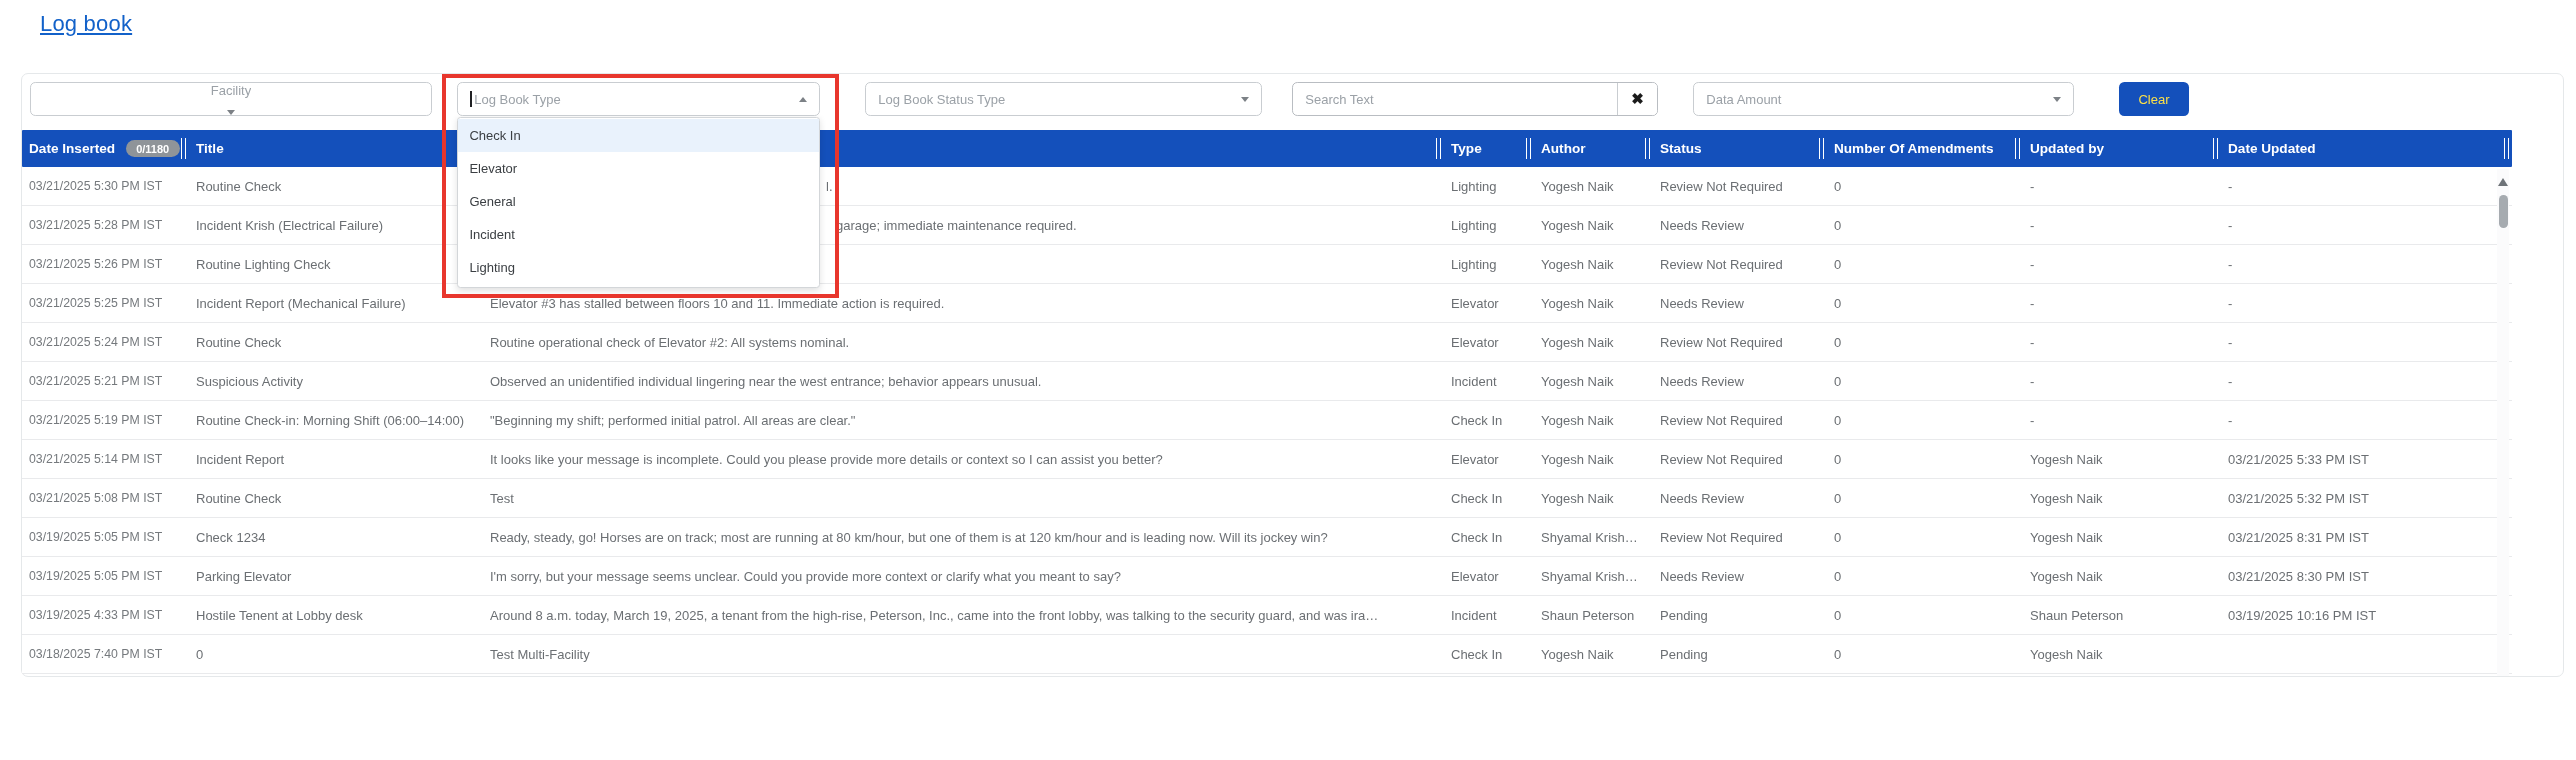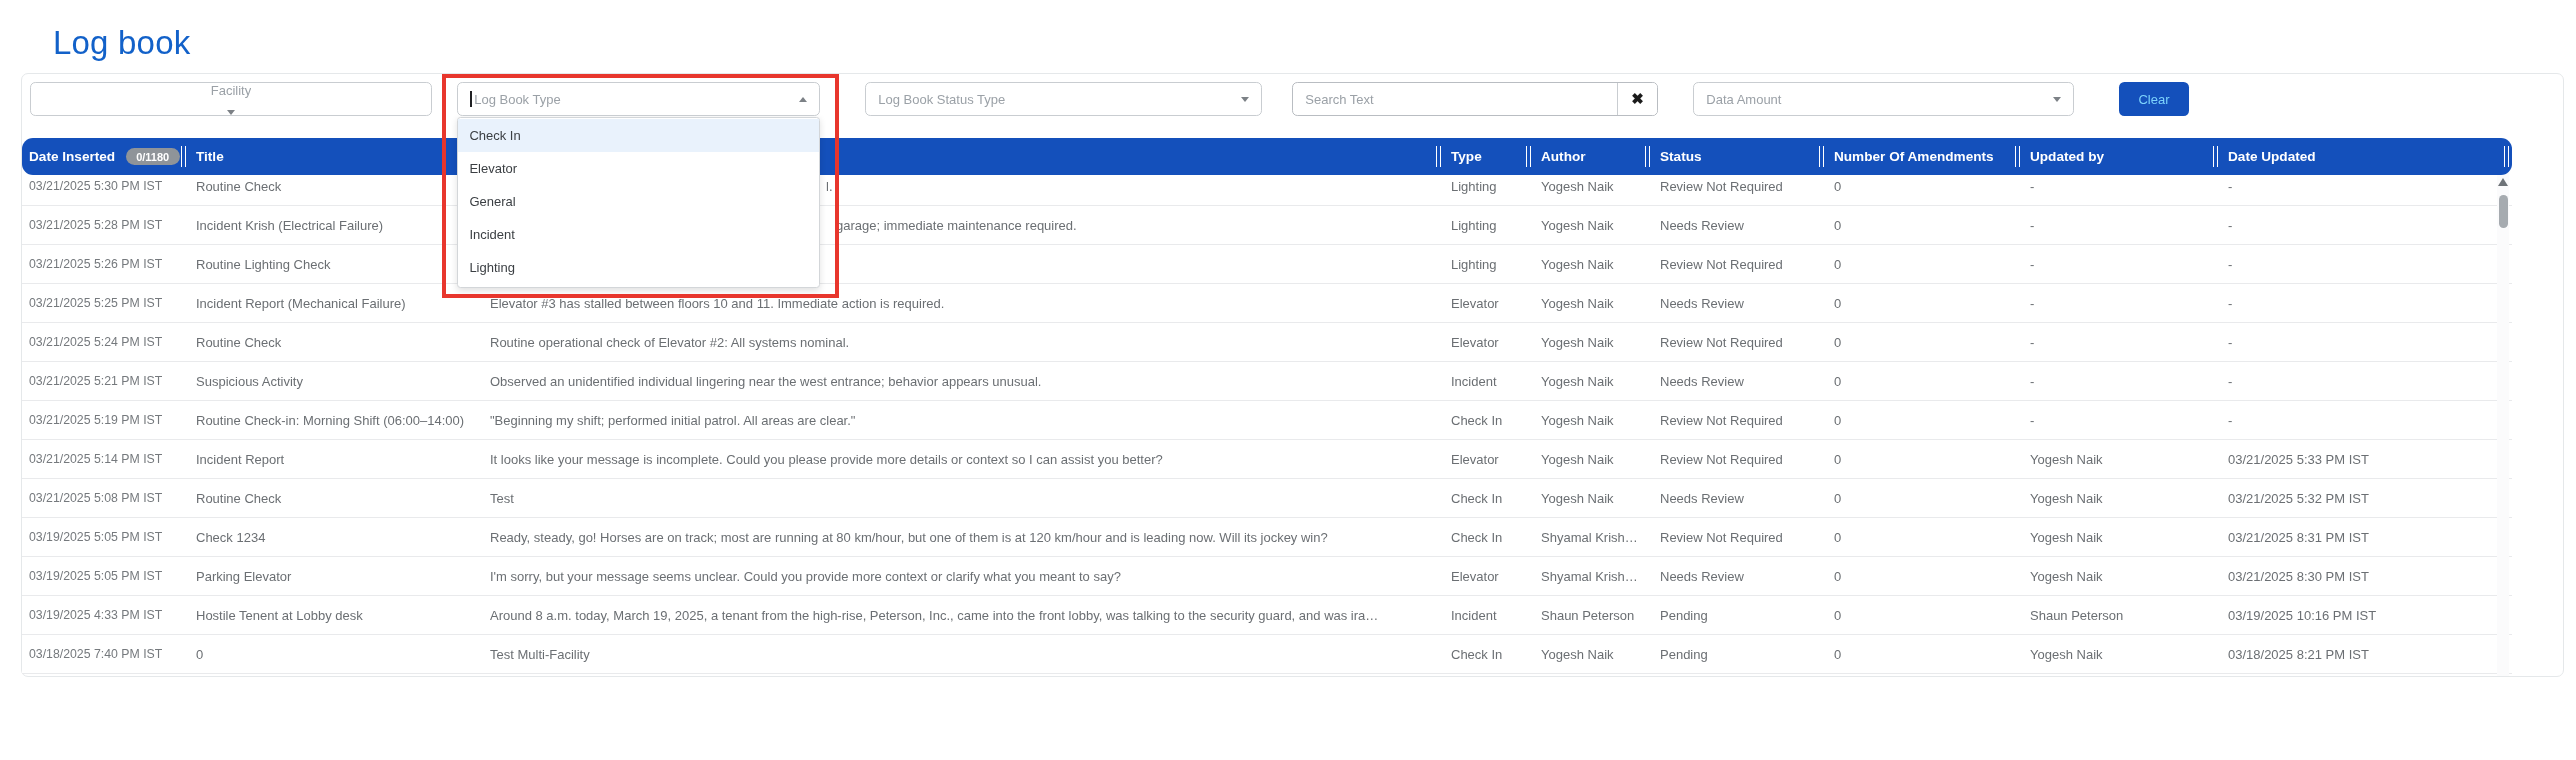--- a/index.html
+++ b/index.html
@@ -10,22 +10,22 @@
     --badge-gray:#8f9499;
   }
   *{box-sizing:border-box;}
   html,body{margin:0;padding:0;}
   body{
     width:2576px;height:760px;position:relative;overflow:hidden;
     background:#ffffff;font-family:"Liberation Sans",sans-serif;
   }
   
   .page-title{
-    position:absolute;left:40px;top:10.5px;margin:13px;
-    font-size:33px;font-weight:500;color:var(--title-blue);letter-spacing:0.2px;
+    position:absolute;left:40px;top:10.5px;margin:0;
+    font-size:22px;font-weight:500;color:var(--title-blue);letter-spacing:0.2px;text-decoration:underline;
   }
   
   .card{
     position:absolute;left:21px;top:73px;width:2543px;height:604px;
     border:0.9px solid #e5e8ea;border-radius:7px;background:#fff;
   }
   
   .fbox{
     position:absolute;top:82px;height:34px;background:#fff;
     border:0.9px solid #c9cdd1;border-radius:5.3px;
@@ -52,41 +52,41 @@
   }
   #searchgrp input::placeholder{color:#9ba1a7;}
   #clear-search{
     width:40px;border:none;border-left:0.9px solid #c9cdd1;background:#fff;
     display:flex;align-items:center;justify-content:center;
     font-size:15px;font-weight:bold;color:#1b1b1b;cursor:pointer;
   }
   
   #clearbtn{
     position:absolute;left:2119px;top:82px;width:70px;height:34px;
-    background:var(--primary-blue);color:#7dd3fc;border:none;border-radius:5.3px;
+    background:var(--primary-blue);color:#fde047;border:none;border-radius:5.3px;
     font-size:13px;font-family:"Liberation Sans",sans-serif;
     display:flex;align-items:center;justify-content:center;cursor:pointer;
   }
   
   #ddpanel{
     position:absolute;left:457px;top:117px;width:363px;height:171px;
     background:#fff;border:0.9px solid #d3d6d9;border-radius:3.5px;
     box-shadow:0 2.6px 7px rgba(0,0,0,.12);z-index:44;padding-top:0.9px;
   }
   .opt{height:33px;display:flex;align-items:center;padding-left:11.4px;font-size:13px;color:#3b3f43;cursor:pointer;}
   .opt.sel{background:var(--option-highlight);}
   
   #redrect{
     position:absolute;left:442px;top:74px;width:397px;height:224px;
     border:4.4px solid var(--highlight-red);z-index:50;pointer-events:none;
   }
   
   #thead{
     position:absolute;left:22px;top:130px;width:2490px;height:37px;
-    background:var(--primary-blue);border-radius:11px;display:flex;z-index:5;margin-top:8px;
+    background:var(--primary-blue);border-radius:1px;display:flex;z-index:5;
   }
   .hcell{
     position:relative;display:flex;align-items:center;padding-left:7px;
     color:#fff;font-size:13.6px;font-weight:bold;white-space:nowrap;overflow:hidden;
   }
   .badge{
     margin-left:10.5px;background:var(--badge-gray);color:#fff;
     padding:2.6px 10.5px;border-radius:10.5px;font-size:11px;font-weight:bold;
   }
   .rh{
@@ -571,23 +571,20 @@
       </div>
       <div class="cell c5">
         <span class="txt">Pending</span>
       </div>
       <div class="cell c6">
         <span class="txt">0</span>
       </div>
       <div class="cell c7">
         <span class="txt">Yogesh Naik</span>
       </div>
-      <div class="cell c8">
-        <span class="txt">03/18/2025 8:21 PM IST</span>
-      </div>
     </div>
   </div>
 
 <div id="vscroll">
   <span id="scrollup"></span>
   <span id="scrollthumb"></span>
 </div>
 
 <div id="ddpanel">
   <div class="opt sel">Check In</div>

